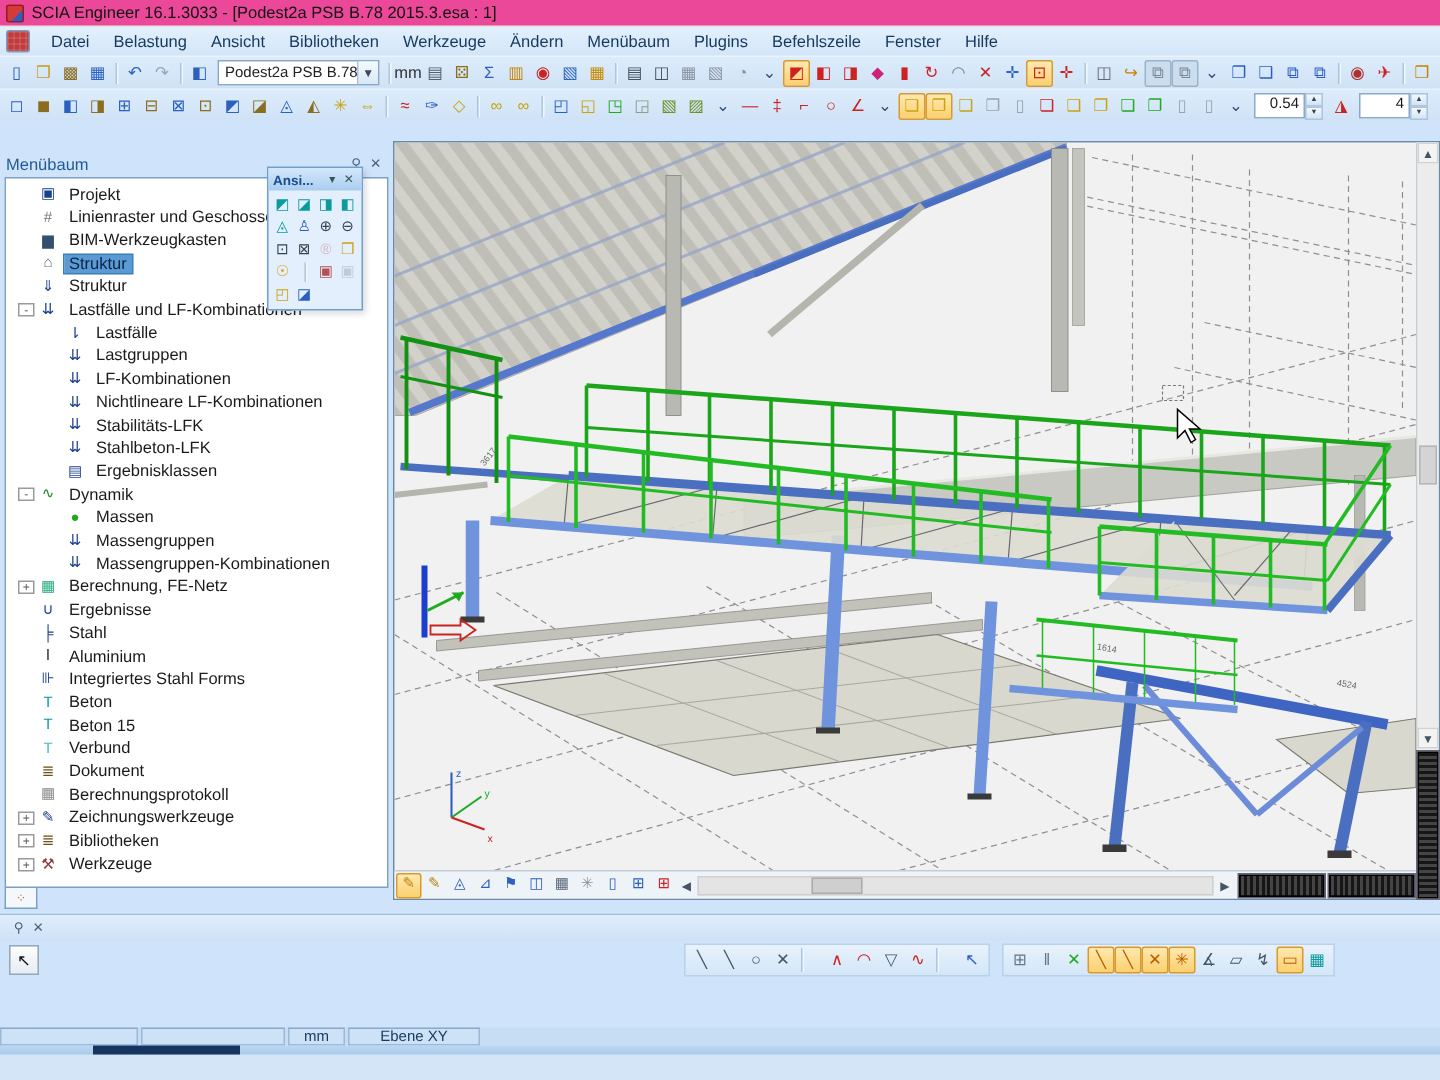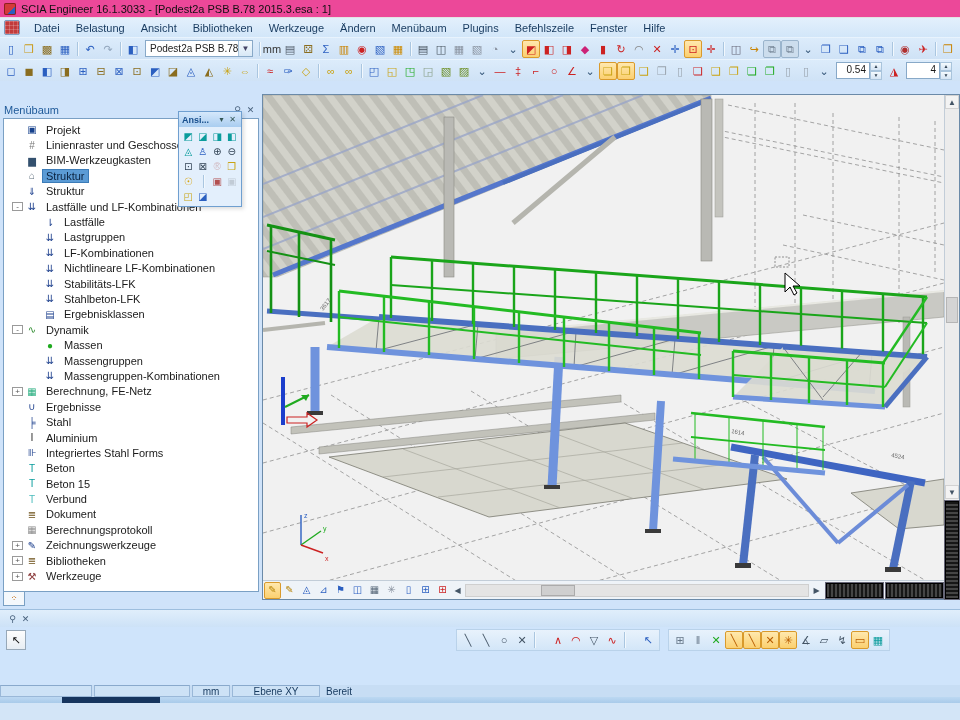--- a/index.html
+++ b/index.html
@@ -1081,19 +1081,18 @@
       </div>
     </div>
   </div>
 
 
   <div class="statusbar">
     <span class="st-cell st-c1"></span>
     <span class="st-cell st-c2"></span>
     <span class="st-cell st-c3">mm</span>
     <span class="st-cell st-c4">Ebene XY</span>
-    <span class="st-cell st-c5">Bereit</span>
   </div>
   <div class="bottomstrip">
     <span class="dark-frag"></span>
   </div>
 
 </div>
 
 </body></html>

